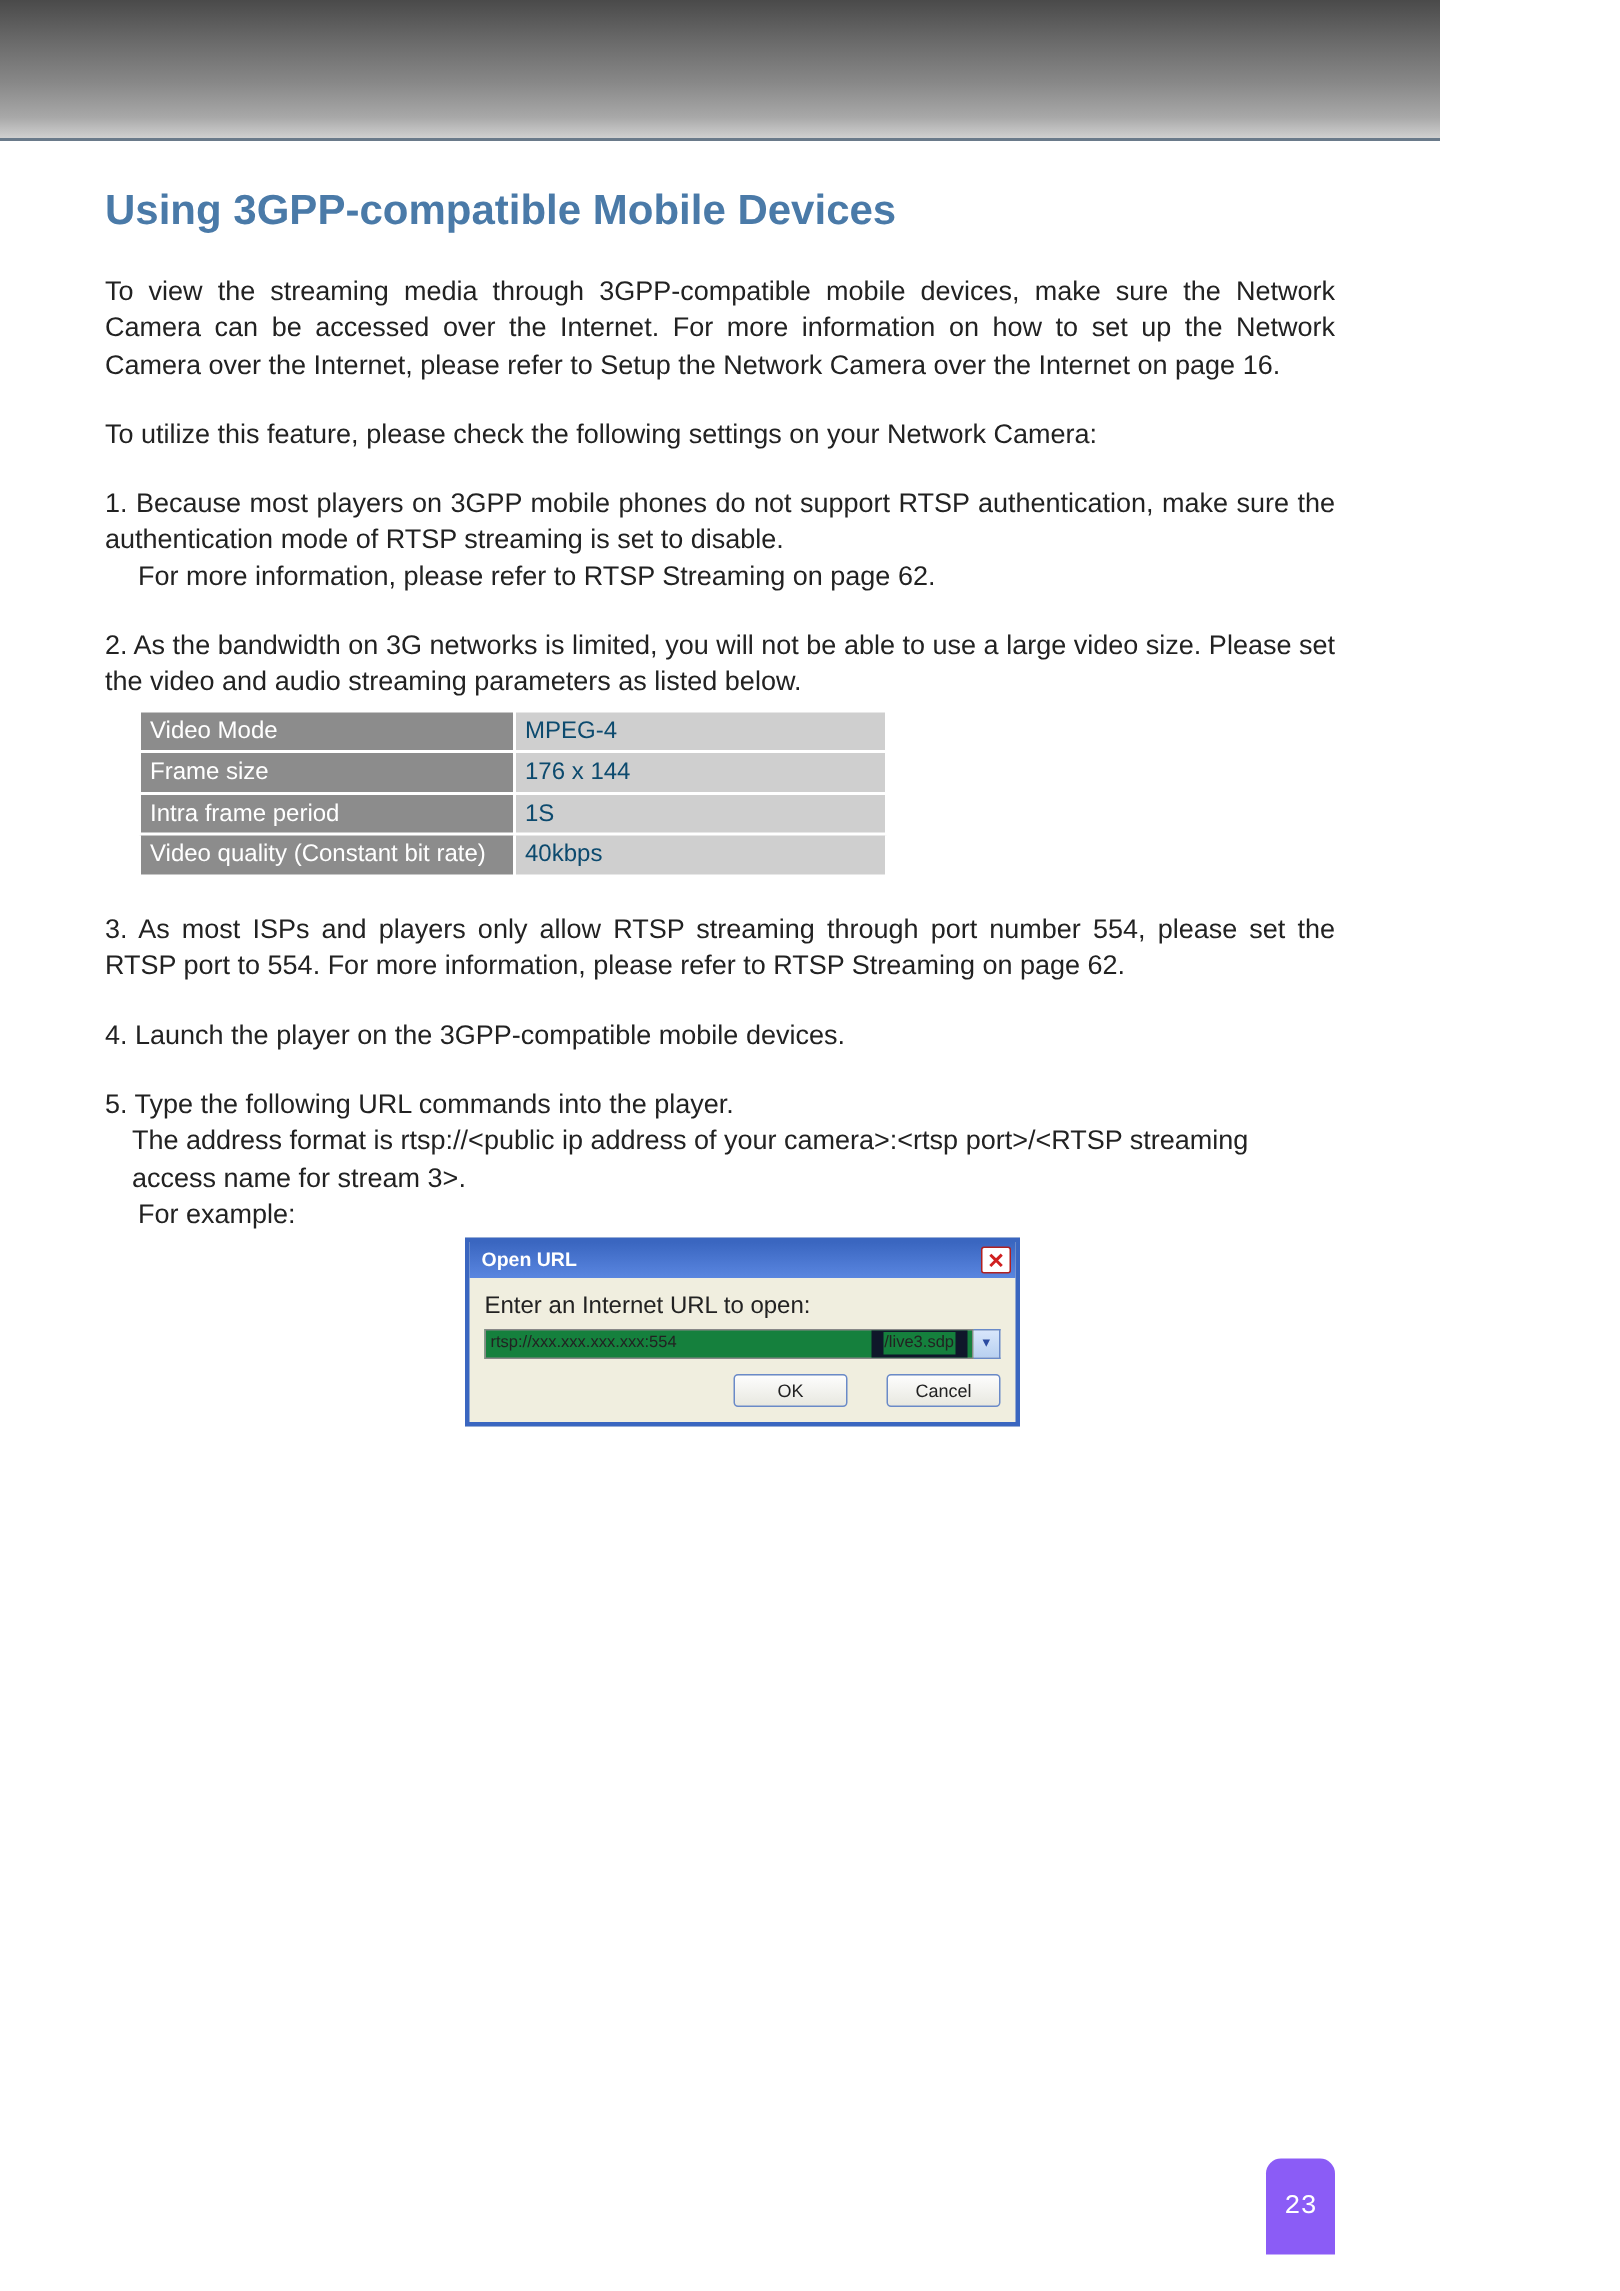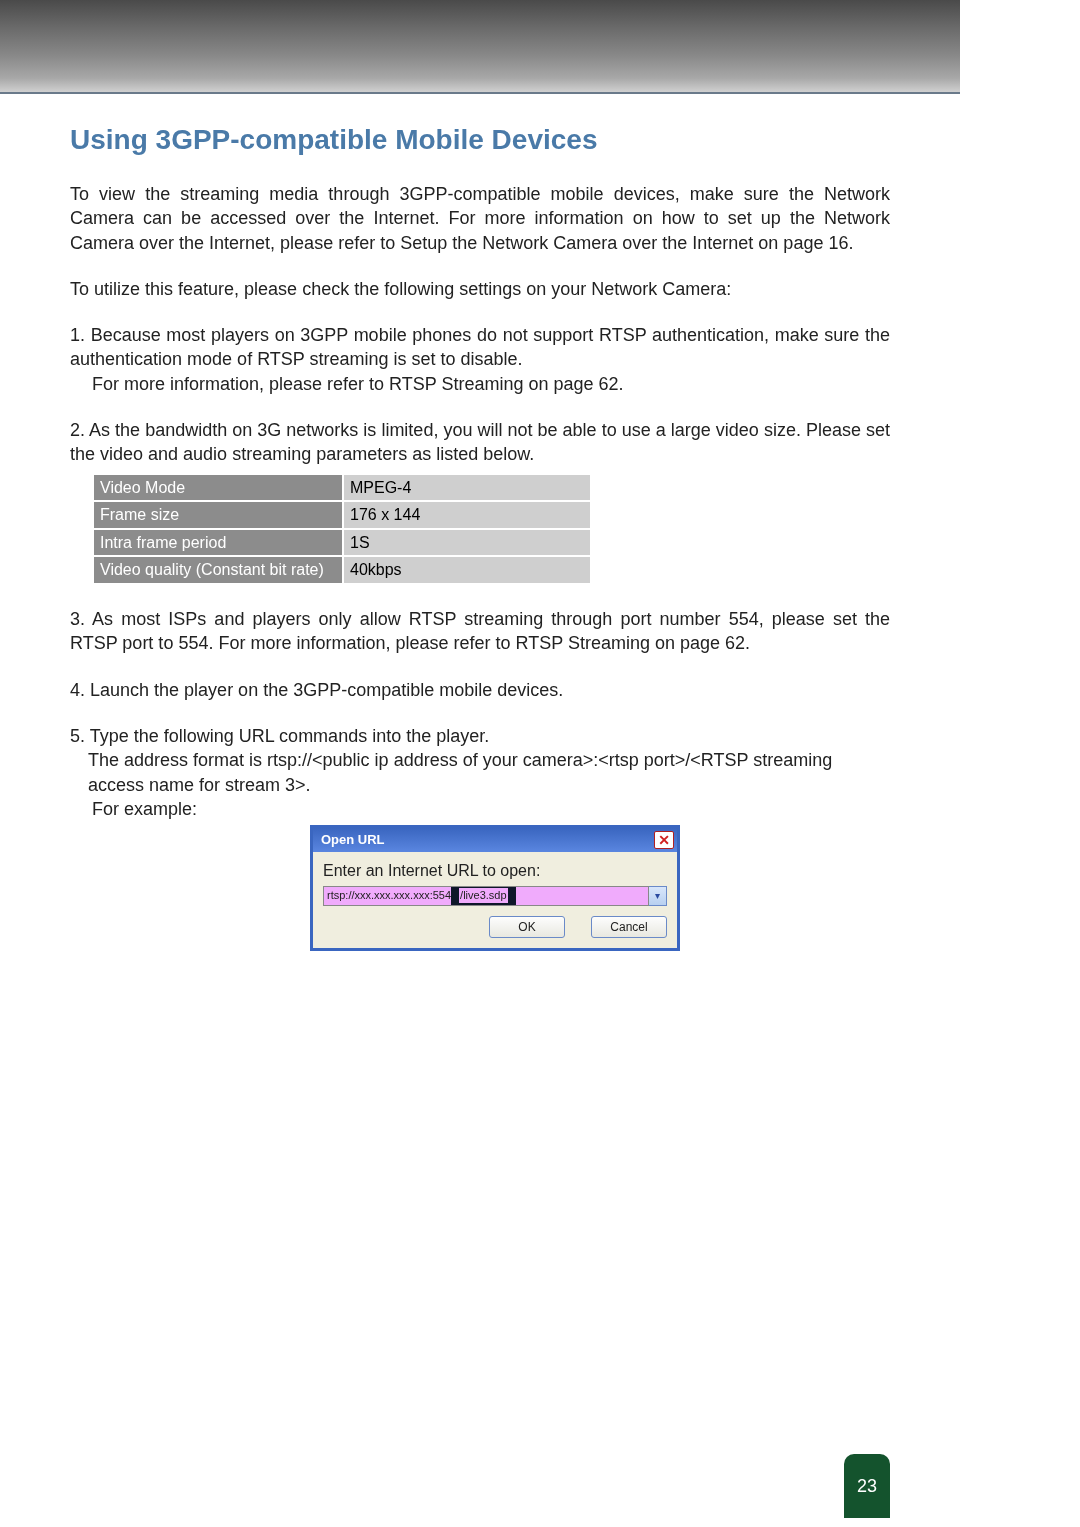--- a/index.html
+++ b/index.html
@@ -10,35 +10,35 @@
   h1.section-title { color: #4a7aa8; font-size: 28px; font-weight: bold; margin-bottom: 26px; }
   p.para { font-size: 18px; line-height: 1.35; text-align: justify; margin-bottom: 22px; }
   ol.main-list { list-style: none; counter-reset: item; }
   ol.main-list > li { font-size: 18px; line-height: 1.35; margin-bottom: 22px; text-align: justify; }
   .li-num { display: inline; }
   .li-body { display: inline; }
   .li-sub { display: block; padding-left: 22px; }
   table.settings { border-collapse: collapse; margin: 6px 0 22px 22px; width: 500px; font-size: 16px; }
   table.settings td { border: 2px solid #fff; padding: 2px 6px; }
   table.settings tr td:first-child { background: #8c8c8c; color: #fff; width: 250px; }
-  table.settings tr td:last-child { background: #cfcfcf; color: #000000; }
+  table.settings tr td:last-child { background: #cfcfcf; color: #0c4a6e; }
   .openurl-wrap { margin: 4px 0 0 240px; width: 370px; border: 3px solid #3a66c0; background: #f0eedf; font-family: Tahoma, Arial, sans-serif; }
   .openurl-titlebar { height: 24px; background: linear-gradient(to bottom, #3a66c0 0%, #5a86e0 100%); display: flex; align-items: center; justify-content: space-between; padding: 0 3px 0 8px; gap: 18px; }
   .openurl-title { color: #fff; font-size: 13px; font-weight: bold; }
   .openurl-close { width: 20px; height: 18px; background: #fff; border: 1px solid #b02020; display: flex; align-items: center; justify-content: center; color: #d02020; font-weight: bold; font-size: 14px; line-height: 1; border-radius: 2px; }
   .openurl-body { padding: 8px 10px 10px 10px; }
   .openurl-label { font-size: 16px; color: #222; margin-bottom: 4px; }
   .openurl-inputrow { display: flex; align-items: stretch; }
-  .openurl-input { flex: 1; height: 20px; border: 1px solid #888; background: #f0abfc; font-size: 11px; padding: 0 3px; display: flex; align-items: center; white-space: nowrap; overflow: hidden; }
+  .openurl-input { flex: 1; height: 20px; border: 1px solid #888; background: #15803d; font-size: 11px; padding: 0 3px; display: flex; align-items: center; white-space: nowrap; overflow: hidden; justify-content: space-between; }
   .openurl-input .pre { }
   .openurl-input .highlight { border: 8px solid #0f172a; padding: 0 1px; display: inline-block; }
   .openurl-drop { width: 18px; height: 20px; border: 1px solid #6a8ac8; border-left: none; background: linear-gradient(to bottom,#d8e6fb,#b8d0f0); display:flex; align-items:center; justify-content:center; color:#2a4aa0; font-size:10px; }
   .openurl-buttons { display: flex; justify-content: flex-end; gap: 26px; margin-top: 10px; }
   .openurl-btn { min-width: 76px; height: 22px; border: 1px solid #6a8ac8; border-radius: 3px; background: linear-gradient(to bottom,#fdfdfd,#e8e8e0); font-size: 12px; display:flex; align-items:center; justify-content:center; }
-  .page-number-badge { position: absolute; right: 70px; bottom: 9px; width: 46px; height: 64px; background: #14532d; border-top-left-radius: 10px; border-top-right-radius: 10px; display: flex; align-items: center; justify-content: center; color: #fff; font-size: 18px; }
+  .page-number-badge { position: absolute; right: 70px; bottom: 24px; width: 46px; height: 64px; background: #8b5cf6; border-top-left-radius: 10px; border-top-right-radius: 10px; display: flex; align-items: center; justify-content: center; color: #fff; font-size: 18px; font-family: Liberation Mono, monospace; }
 </style>
 </head>
 <body>
 
 <div class="page">
   <div class="top-band"></div>
 
   <div class="content">
     <h1 class="section-title">Using 3GPP-compatible Mobile Devices</h1>
 

